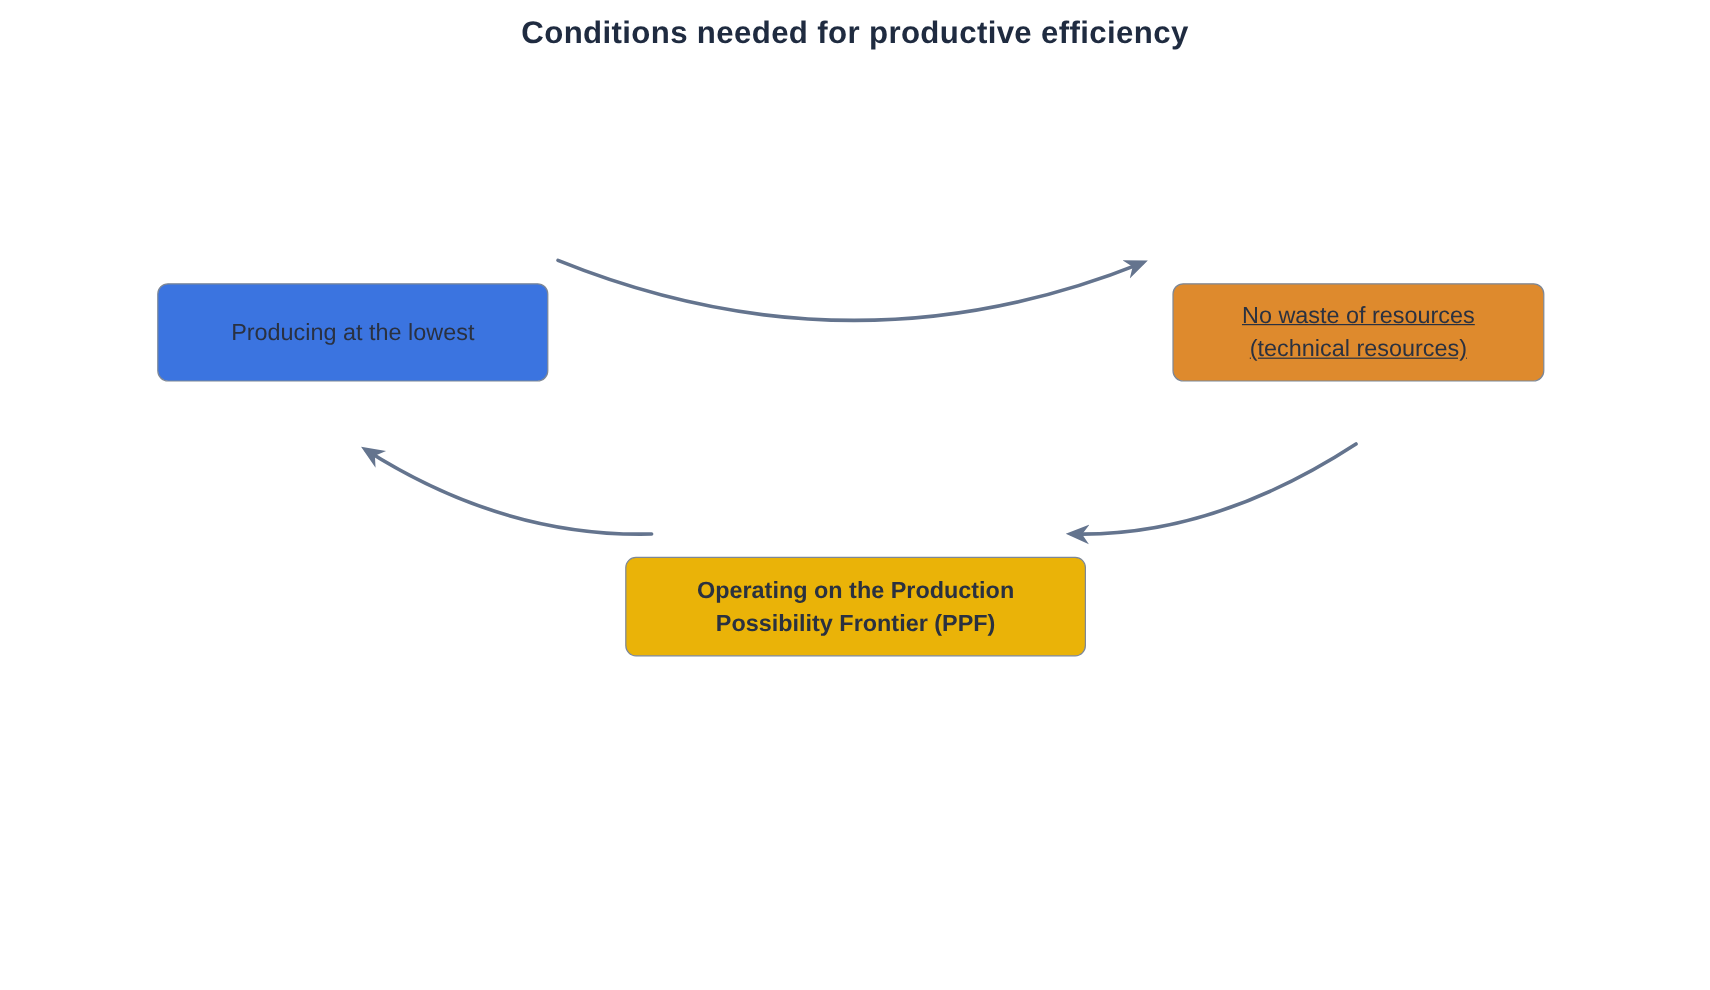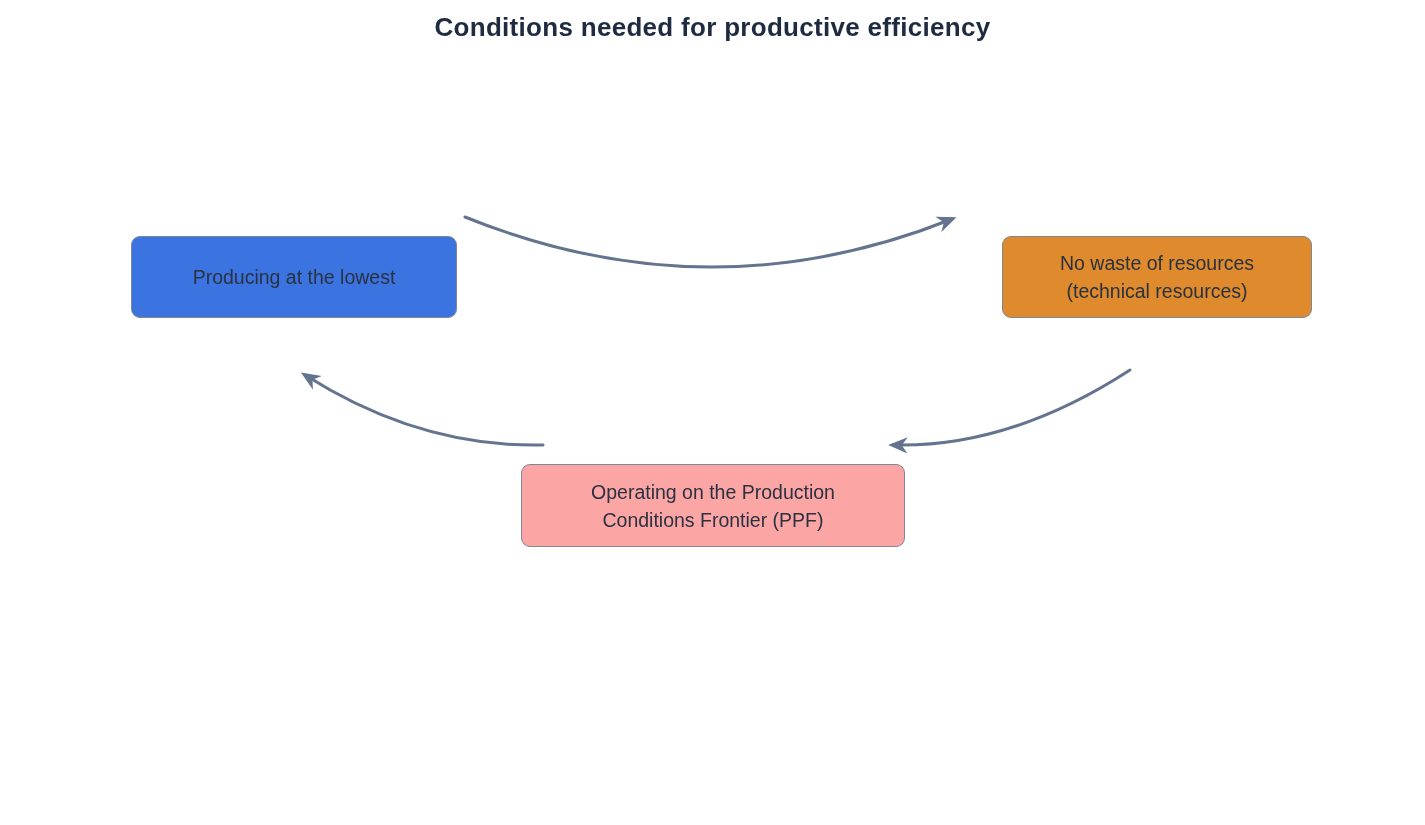--- a/index.html
+++ b/index.html
@@ -41,21 +41,21 @@
     display: flex;
     flex-direction: column;
     align-items: center;
     justify-content: center;
     font-size: 19.5px;
     line-height: 28px;
     text-align: right;
   }
   .node span { white-space: nowrap; display: block; }
   .node-cost  { left: 131px; top: 236px; width: 326px; height: 82px; }
-  .node-waste { left: 1002px; top: 236px; width: 310px; height: 82px; }
+  .node-waste { left: 977px; top: 236px; width: 310px; height: 82px; text-decoration: underline; }
   .node-ppf   { left: 521px; top: 464px; width: 384px; height: 83px; }
 </style>
 </head>
 <body>
 
 <div class="canvas">
 
   <h1 class="title" style="color: rgb(31, 43, 64);">Conditions needed for productive efficiency</h1>
 
   <svg class="arrows-layer" width="1425" height="825" viewBox="0 0 1425 825">
@@ -74,18 +74,18 @@
 
   <div class="node node-cost" style="background-color: rgb(59, 116, 224); border-color: rgb(125, 135, 150); color: rgb(42, 49, 64);">
     <span>Producing at the lowest</span>
   </div>
 
   <div class="node node-waste" style="background-color: rgb(222, 138, 45); border-color: rgb(125, 135, 150); color: rgb(42, 49, 64);">
     <span>No waste of resources</span>
     <span>(technical resources)</span>
   </div>
 
-  <div class="node node-ppf" style="background-color: #fca5a5; border-color: rgb(125, 135, 150); color: rgb(42, 49, 64);">
+  <div class="node node-ppf" style="background-color: #eab308; border-color: rgb(125, 135, 150); color: rgb(42, 49, 64); font-weight: bold;">
     <span>Operating on the Production</span>
-    <span>Conditions Frontier (PPF)</span>
+    <span>Possibility Frontier (PPF)</span>
   </div>
 
 </div>
 
 </body></html>

